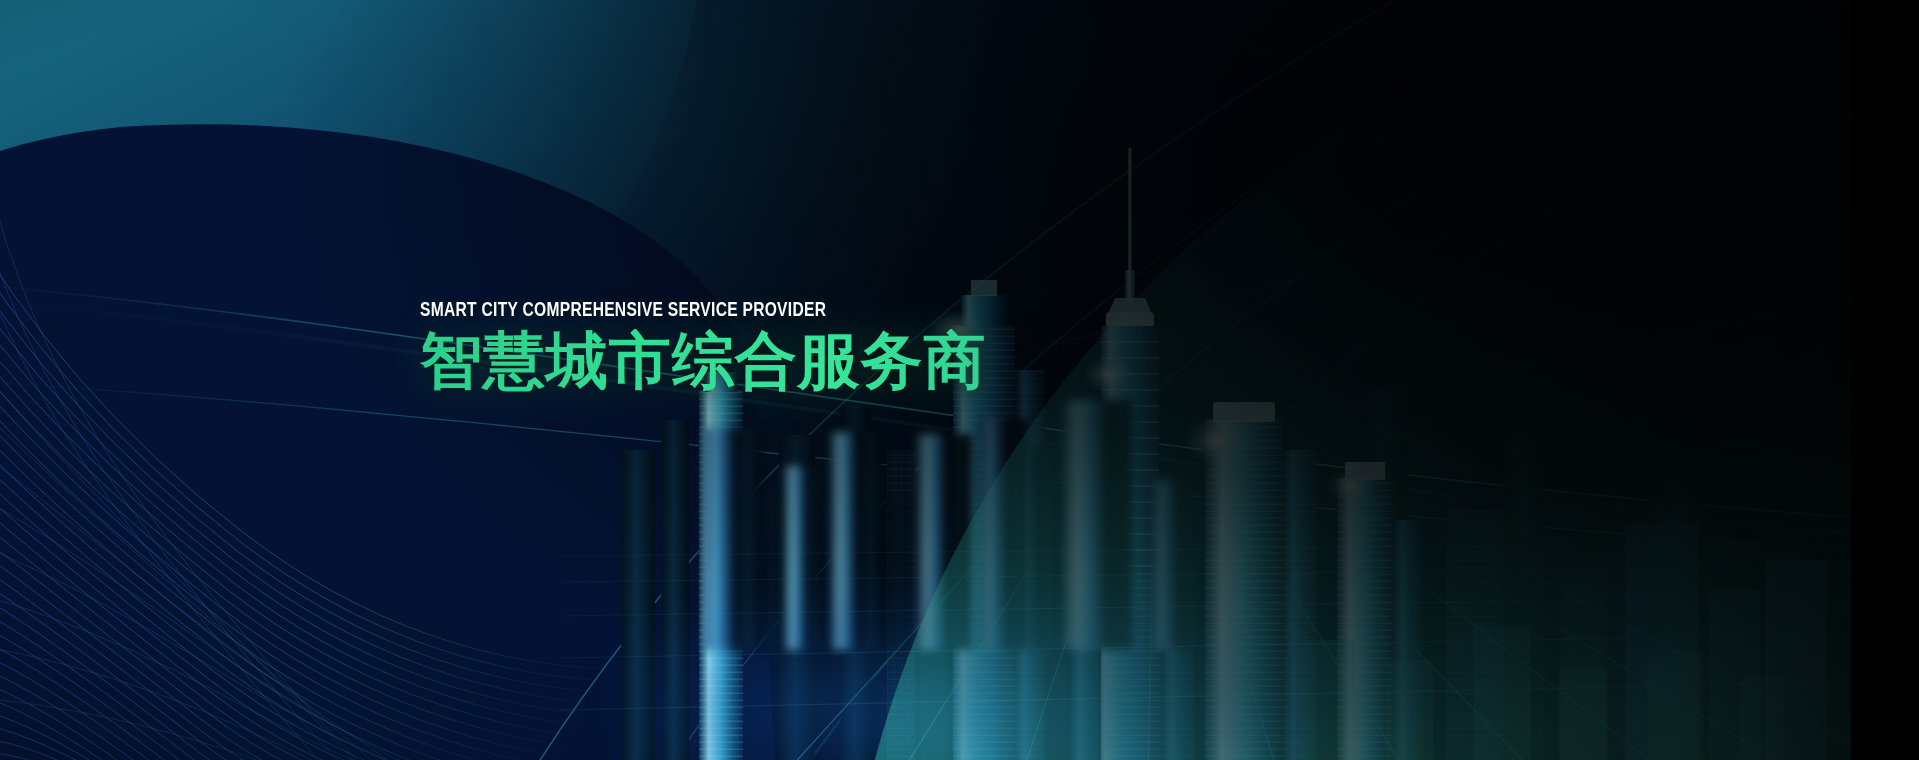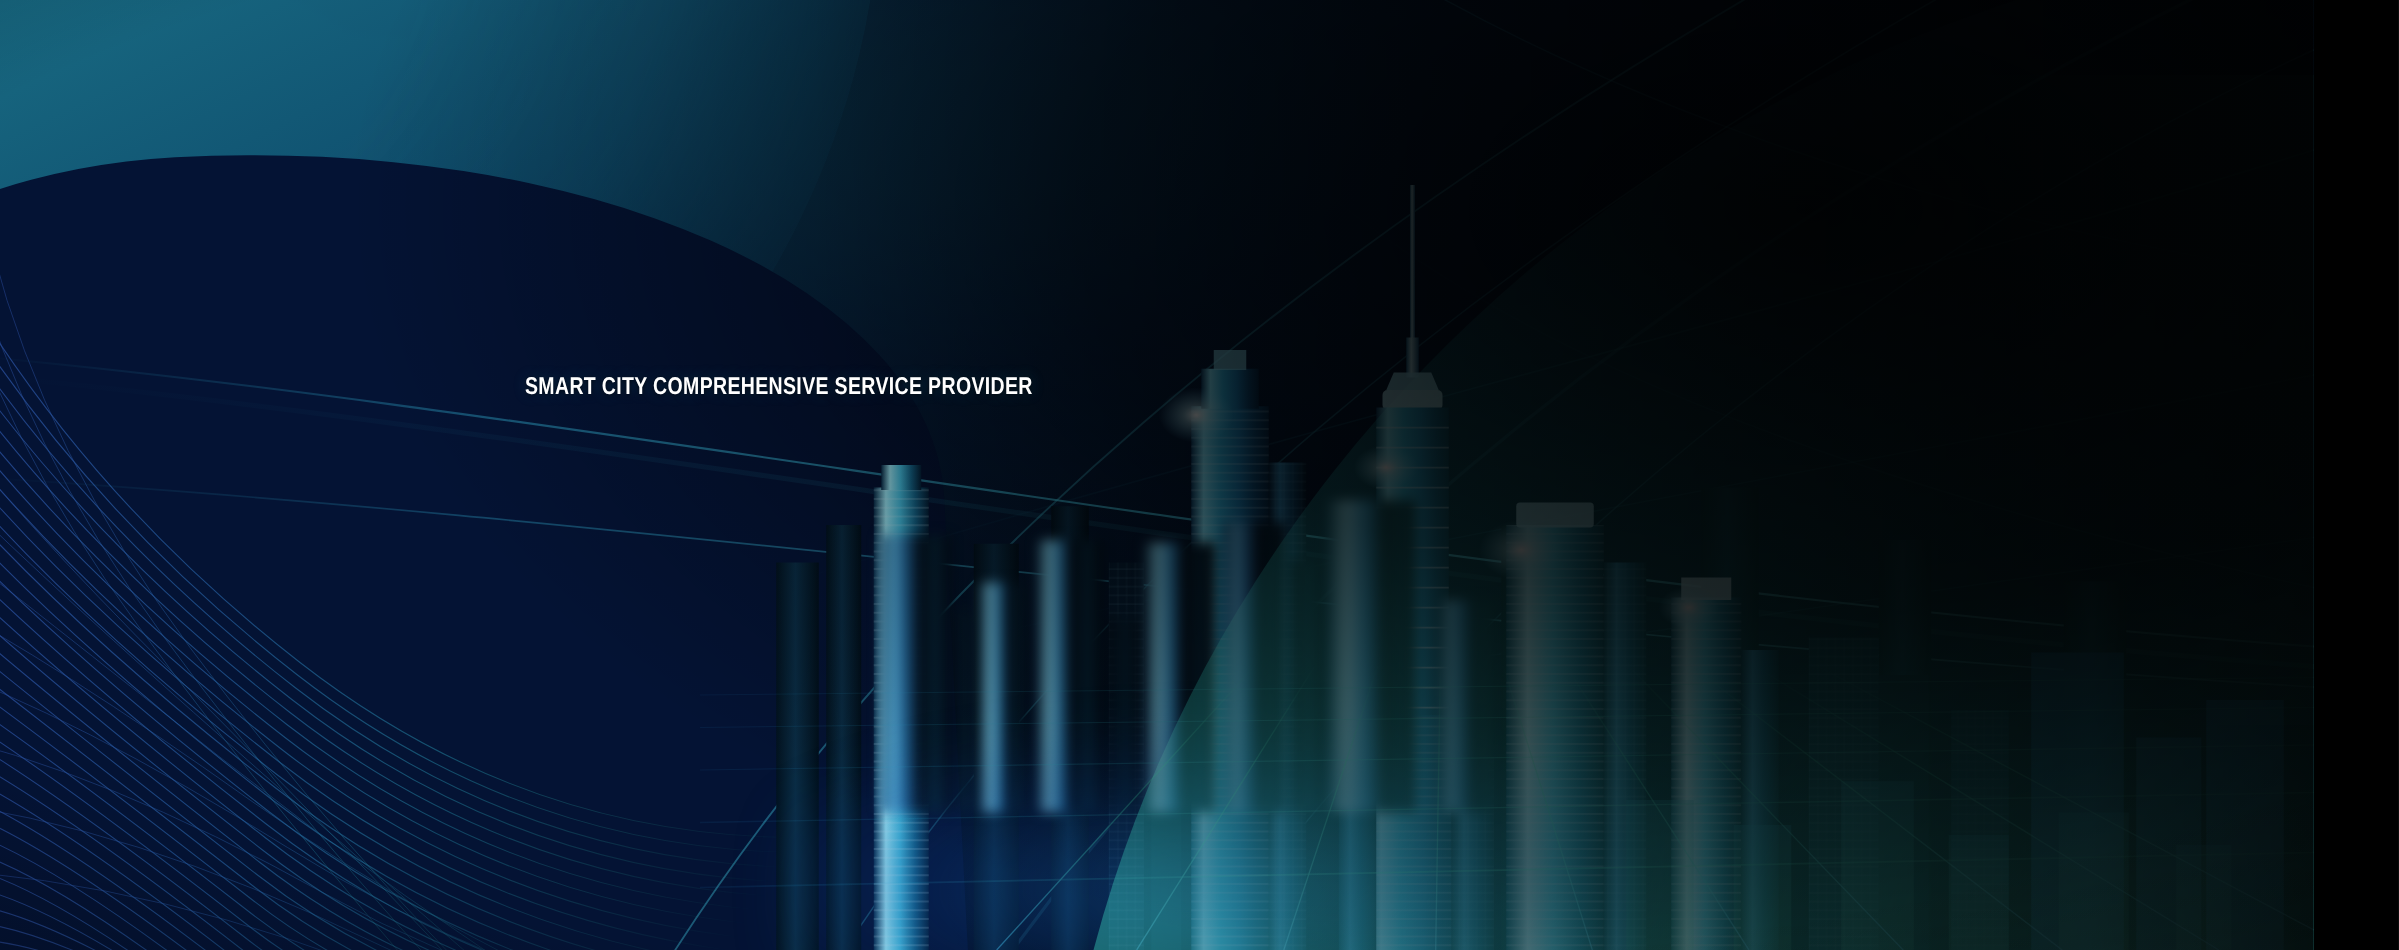--- a/index.html
+++ b/index.html
@@ -519,15 +519,16 @@
 
   <div class="swoosh-green"></div>
   <div class="swoosh-green-soft"></div>
   <div class="green-edge-glow"></div>
 
   <div class="layer bg-dark-right"></div>
   <div class="layer vignette"></div>
 
   <div class="copy">
     <p class="kicker">SMART CITY COMPREHENSIVE SERVICE PROVIDER</p>
+    <h1 class="headline">智慧城市综合服务商</h1>
   </div>
 
 </div>
 
 </body></html>

